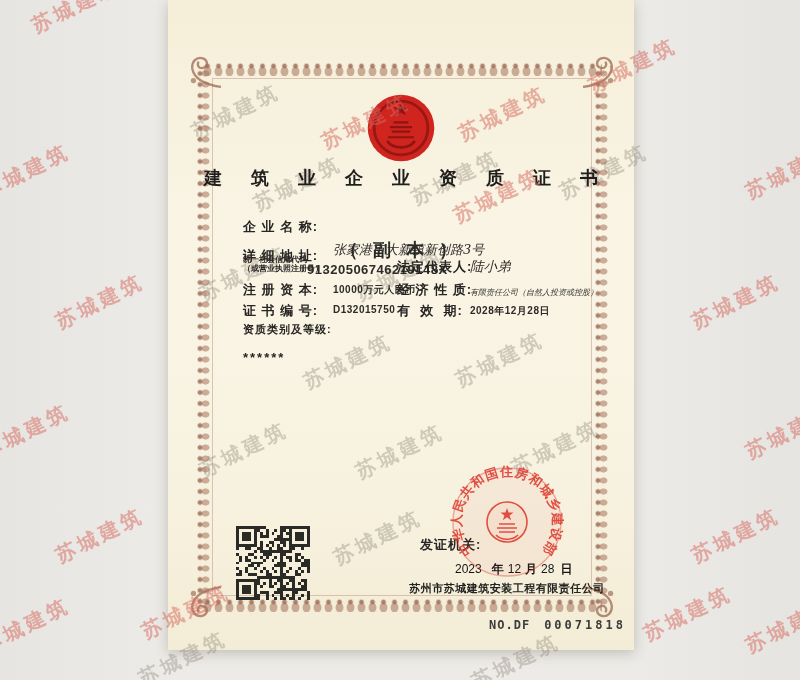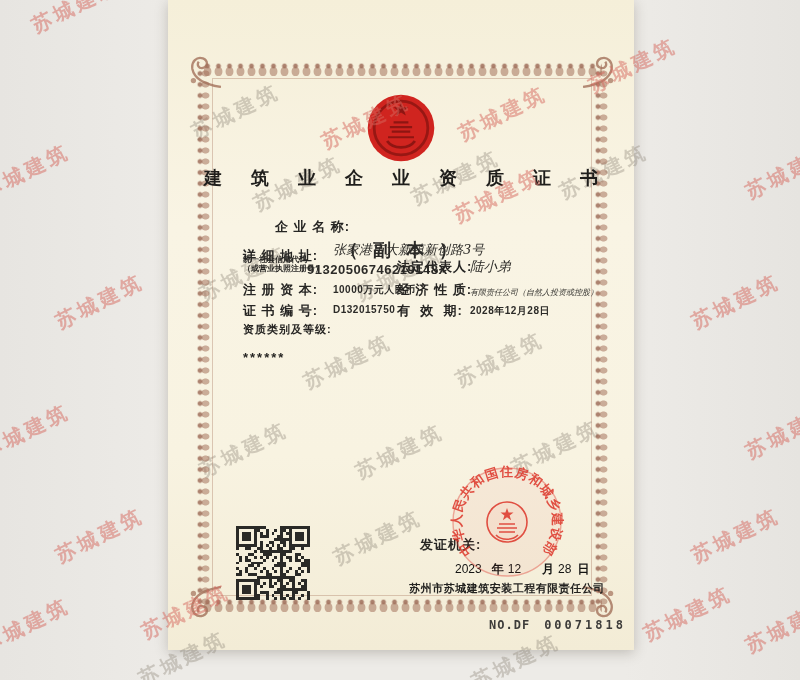--- a/index.html
+++ b/index.html
@@ -105,21 +105,21 @@
         <circle cx="40" cy="40" r="29" fill="none" stroke="#8e1512" stroke-width="3" opacity=".85"></circle>
         <polygon points="40,12 42,17.5 48,17.5 43.4,21 45.2,26.6 40,23.2 34.8,26.6 36.6,21 32,17.5 38,17.5" fill="#8e1512"></polygon>
         <path d="M32,34 h16 M28,39 h24 M30,44 h20 M26,50 h28" stroke="#8e1512" stroke-width="2.4" fill="none"></path>
         <path d="M25,54 A17,13 0 0 0 55,54" stroke="#8e1512" stroke-width="3" fill="none"></path>
       </svg>
     </div>
 
     <div class="abs ct title">建 筑 业 企 业 资 质 证 书</div>
     <div class="abs ct subtitle">（ 副 本 ）</div>
 
-    <div class="abs lab" style="left:243px;top:218px;margin-left:32px;">企 业 名 称:</div>
+    <div class="abs lab" style="left:243px;top:218px;">企 业 名 称:</div>
 
     <div class="abs lab" style="left:243px;top:239px;margin-top:8px;">详 细 地 址:</div>
     <div class="abs val" style="left:333px;top:241px;">张家港市大新镇新创路3号</div>
 
     <div class="abs" style="left:243px;top:255px;">
       <div class="smlab">统一社会信用代码</div>
       <div class="smlab">（或营业执照注册号）:</div>
     </div>
     <div class="abs valp" style="left:280px;top:262px;font-size:13px;margin-left:27px;">91320506746219148X</div>
 
@@ -457,21 +457,21 @@
           <rect x="18" y="24" width="1" height="1" fill="#2a2a27"></rect>
           <rect x="19" y="24" width="1" height="1" fill="#2a2a27"></rect>
           <rect x="21" y="24" width="1" height="1" fill="#2a2a27"></rect>
           <rect x="24" y="24" width="1" height="1" fill="#2a2a27"></rect>
         </svg>
     </div>
 
     <div class="abs lab" style="left:420px;top:536px;font-size:13px;">发证机关:</div>
 
     <div class="abs datebits" style="left:455px;top:559px;z-index:6;">
-      <span style="margin-right:10px;">2023</span><span style="font-weight:bold;margin-right:4px;">年</span><span style="margin-right:21px;">12</span><span style="font-weight:bold;margin-right:4px;">月</span><span style="margin-right:6px;">28</span><span style="font-weight:bold;">日</span>
+      <span style="margin-right:10px;">2023</span><span style="font-weight:bold;margin-right:4px;">年</span><span style="margin-right:4px;">12</span><span style="font-weight:bold;margin-right:4px;">月</span><span style="margin-right:6px;">28</span><span style="font-weight:bold;">日</span>
     </div>
 
     <div class="abs" style="left:407px;top:581px;width:200px;text-align:center;font-size:11px;font-weight:bold;color:#232220;letter-spacing:.5px;font-family:'DejaVu Serif','Liberation Serif',serif;">苏州市苏城建筑安装工程有限责任公司</div>
 
     <div class="abs serial">
       <span>NO.DF</span><span class="num">00071818</span>
     </div>
   </div>
 
   <div class="abs" style="left:449px;top:464px;width:116px;height:116px;z-index:5;opacity:.88;">

